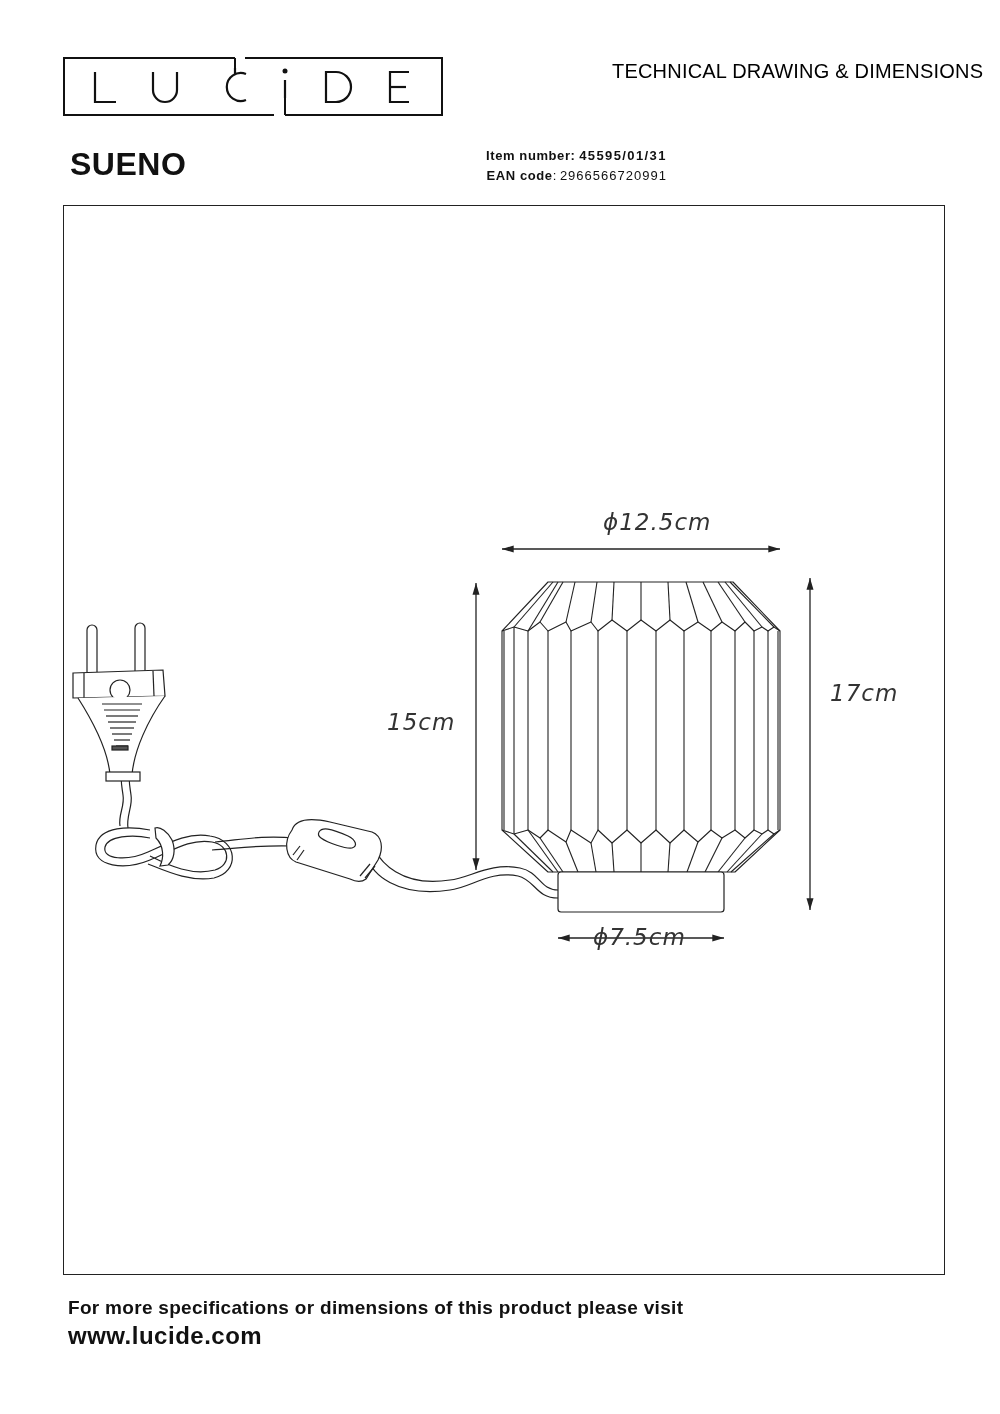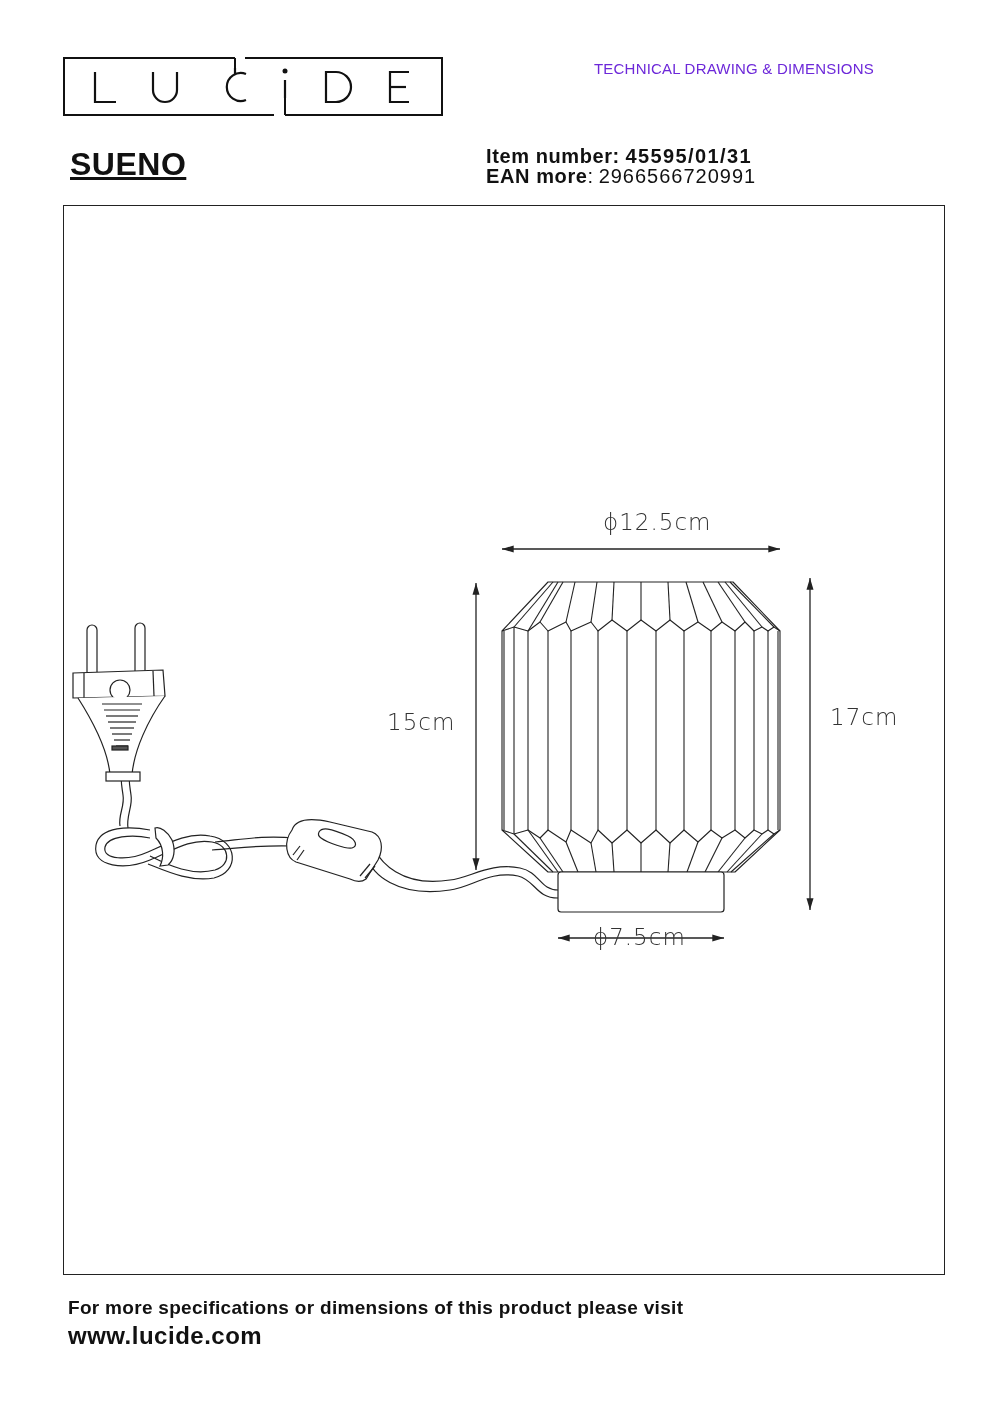--- a/index.html
+++ b/index.html
@@ -1,26 +1,26 @@
 <!DOCTYPE html>
 <html><head>
 <meta charset="utf-8">
 <style>
   html, body { margin:0; padding:0; background:#ffffff; }
   body { width:1000px; height:1414px; position:relative; overflow:hidden; font-family:"Liberation Sans", sans-serif; color:#111; }
   .logo { position:absolute; left:50px; top:40px; width:420px; height:90px; }
-  .doc-type { position:absolute; left:594px; top:60px; font-size:15px; letter-spacing:0.2px; color:#6d28d9; }
-  .product-name { position:absolute; left:70px; top:146px; font-size:32px; font-weight:bold; letter-spacing:0.5px;text-decoration:underline; }
-  .meta { position:absolute; left:486px; top:146px; font-size:20px; line-height:20px; }
+  .doc-type { position:absolute; left:612px; top:60px; font-size:20px; letter-spacing:0.2px; color:#000000; }
+  .product-name { position:absolute; left:70px; top:146px; font-size:32px; font-weight:bold; letter-spacing:0.5px; }
+  .meta { position:absolute; left:486px; top:146px; font-size:13px; line-height:20px;text-align:right; }
   .meta .lbl { font-weight:bold; letter-spacing:0.6px; }
   .meta .val-bold { font-weight:bold; letter-spacing:1.4px; }
   .meta .val { letter-spacing:1px; }
   .frame { position:absolute; left:63px; top:205px; width:882px; height:1070px; border:1.5px solid #222; box-sizing:border-box; }
   .drawing { position:absolute; left:0; top:0; width:1000px; height:1414px; pointer-events:none; }
-  .dim { position:absolute; font-size:23px; color:#333; letter-spacing:1px; font-family:"DejaVu Sans", sans-serif; font-weight:300; }
+  .dim { position:absolute; font-size:23px; color:#333; letter-spacing:1px; font-family:"DejaVu Sans", sans-serif; font-weight:300;font-style:italic; }
   .footer-line { position:absolute; left:68px; top:1297px; font-size:19px; font-weight:bold; letter-spacing:0.3px; }
   .footer-url { position:absolute; left:68px; top:1322px; font-size:24px; font-weight:bold; letter-spacing:0.5px; }
 </style>
 </head>
 <body>
 
 <svg class="logo" viewBox="0 0 420 90" xmlns="http://www.w3.org/2000/svg">
   <g fill="none" stroke="#111" stroke-width="2">
 
     <polyline points="185,18 14,18 14,75 224,75"></polyline>
@@ -50,21 +50,21 @@
 <div class="doc-type">TECHNICAL DRAWING &amp; DIMENSIONS</div>
 
 <div class="product-name">SUENO</div>
 
 <div class="meta">
   <div>
     <span class="lbl">Item number:</span>
     <span class="val-bold">45595/01/31</span>
   </div>
   <div>
-    <span class="lbl">EAN more</span><span>:</span>
+    <span class="lbl">EAN code</span><span>:</span>
     <span class="val">2966566720991</span>
   </div>
 </div>
 
 <div class="frame"></div>
 
 <svg class="drawing" viewBox="0 0 1000 1414" xmlns="http://www.w3.org/2000/svg">
   <defs>
     <marker id="arr" viewBox="0 0 10 10" refX="10" refY="5" markerWidth="9" markerHeight="9" orient="auto-start-reverse">
       <path d="M0,2 L10,5 L0,8 Z" fill="#222"></path>
@@ -187,17 +187,17 @@
       <line x1="116" y1="746" x2="128" y2="746"></line>
     </g>
     <rect x="112" y="746" width="16" height="4" fill="#555" stroke="#222"></rect>
 
     <rect x="106" y="772" width="34" height="9"></rect>
   </g>
 </svg>
 
 <div class="dim" style="left:603px; top:509px;">ϕ12.5cm</div>
 <div class="dim" style="left:387px; top:709px;">15cm</div>
-<div class="dim" style="left:830px; top:704px;">17cm</div>
+<div class="dim" style="left:830px; top:680px;">17cm</div>
 <div class="dim" style="left:593px; top:924px;">ϕ7.5cm</div>
 
 <div class="footer-line">For more specifications or dimensions of this product please visit</div>
 <div class="footer-url">www.lucide.com</div>
 
 </body></html>

